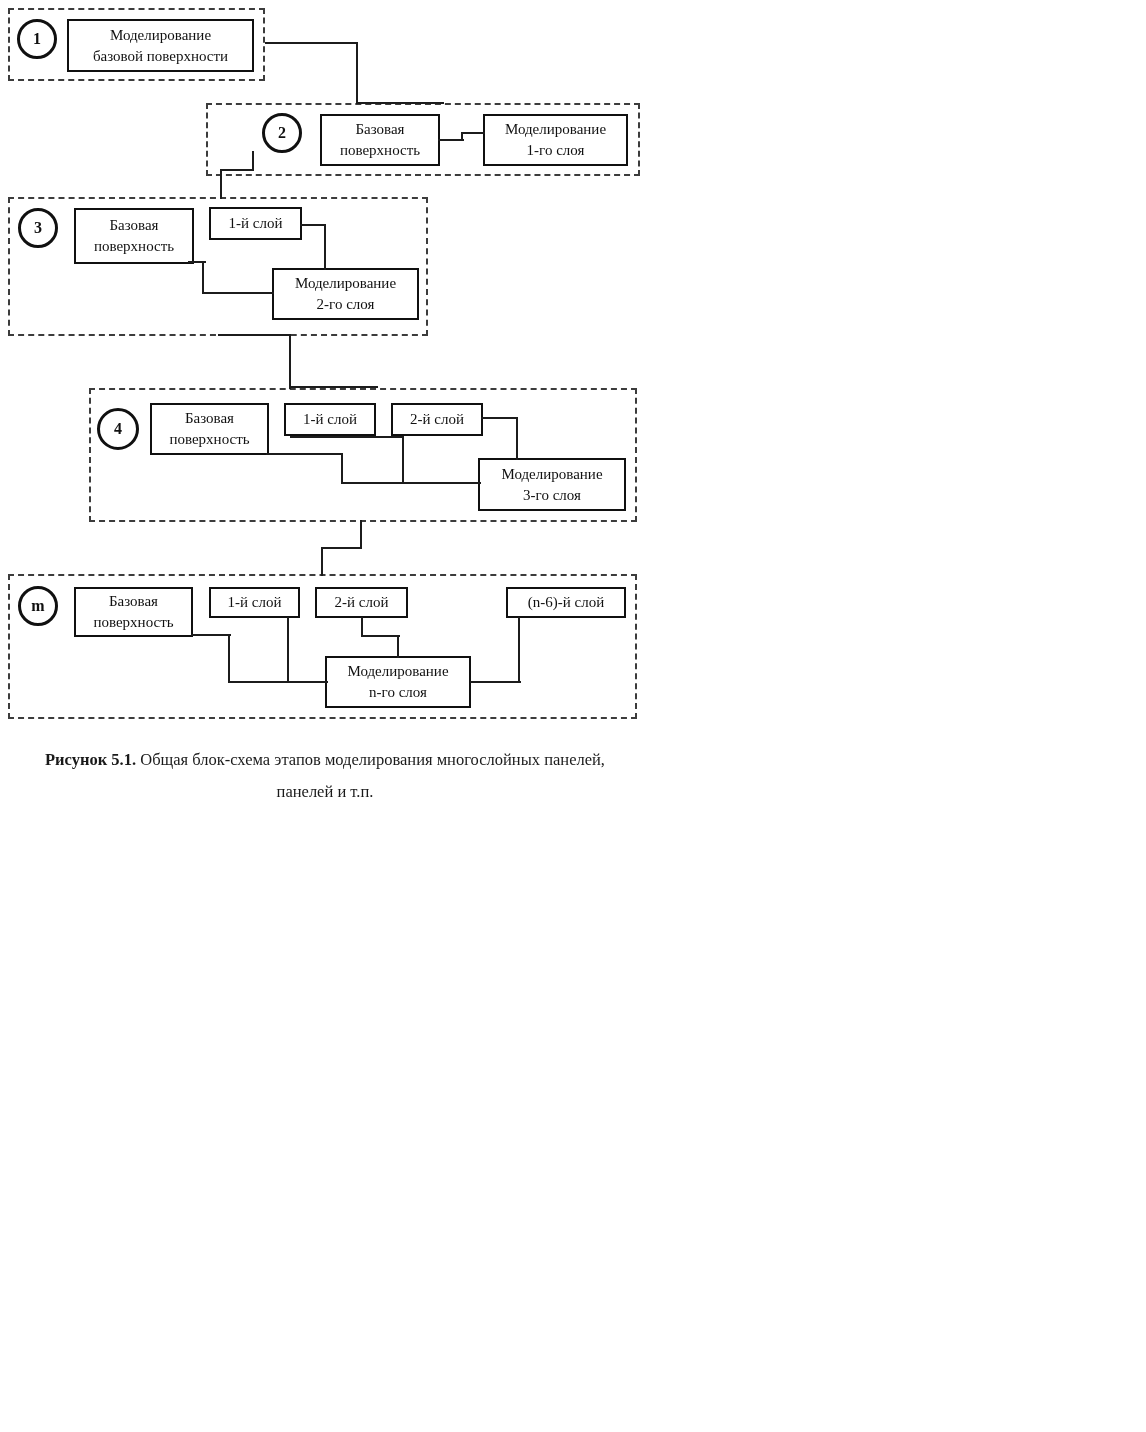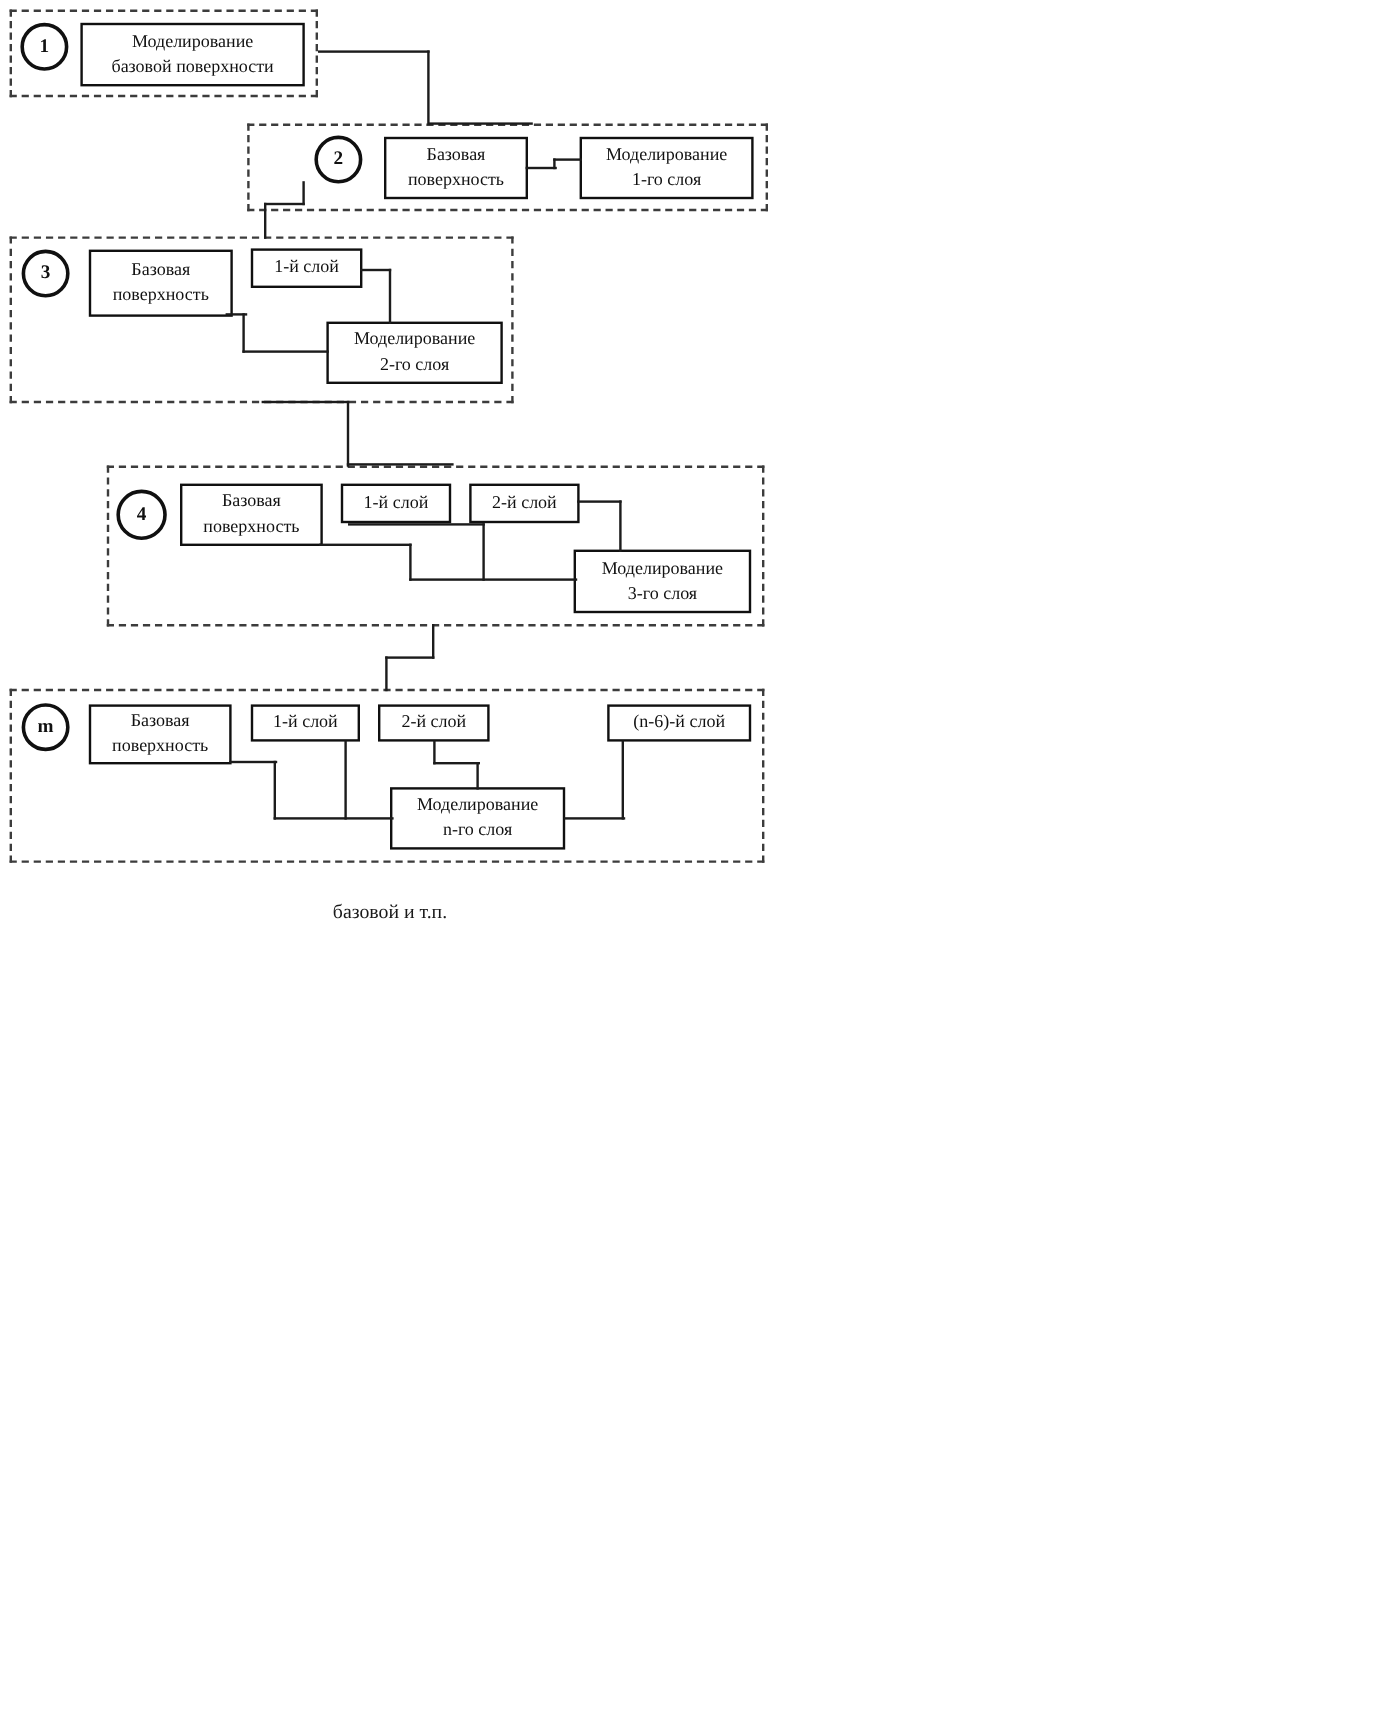--- a/index.html
+++ b/index.html
@@ -118,16 +118,17 @@
   <div class="ln" style="left:228px;top:634px;width:2px;height:49px;"></div>
   <div class="ln" style="left:228px;top:681px;width:100px;height:2px;"></div>
   <div class="ln" style="left:287px;top:617px;width:2px;height:66px;"></div>
   <div class="ln" style="left:361px;top:617px;width:2px;height:20px;"></div>
   <div class="ln" style="left:361px;top:635px;width:39px;height:2px;"></div>
   <div class="ln" style="left:397px;top:635px;width:2px;height:23px;"></div>
   <div class="ln" style="left:518px;top:617px;width:2px;height:66px;"></div>
   <div class="ln" style="left:470px;top:681px;width:51px;height:2px;"></div>
 
   <div class="caption">
-    <div>базовой и т.п.</div>
+    <div><span class="b">Рисунок 5.1.</span><span> Общая блок-схема этапов моделирования многослойных панелей,</span></div>
+    <div>панелей и т.п.</div>
   </div>
 
 </div>
 
 </body></html>

